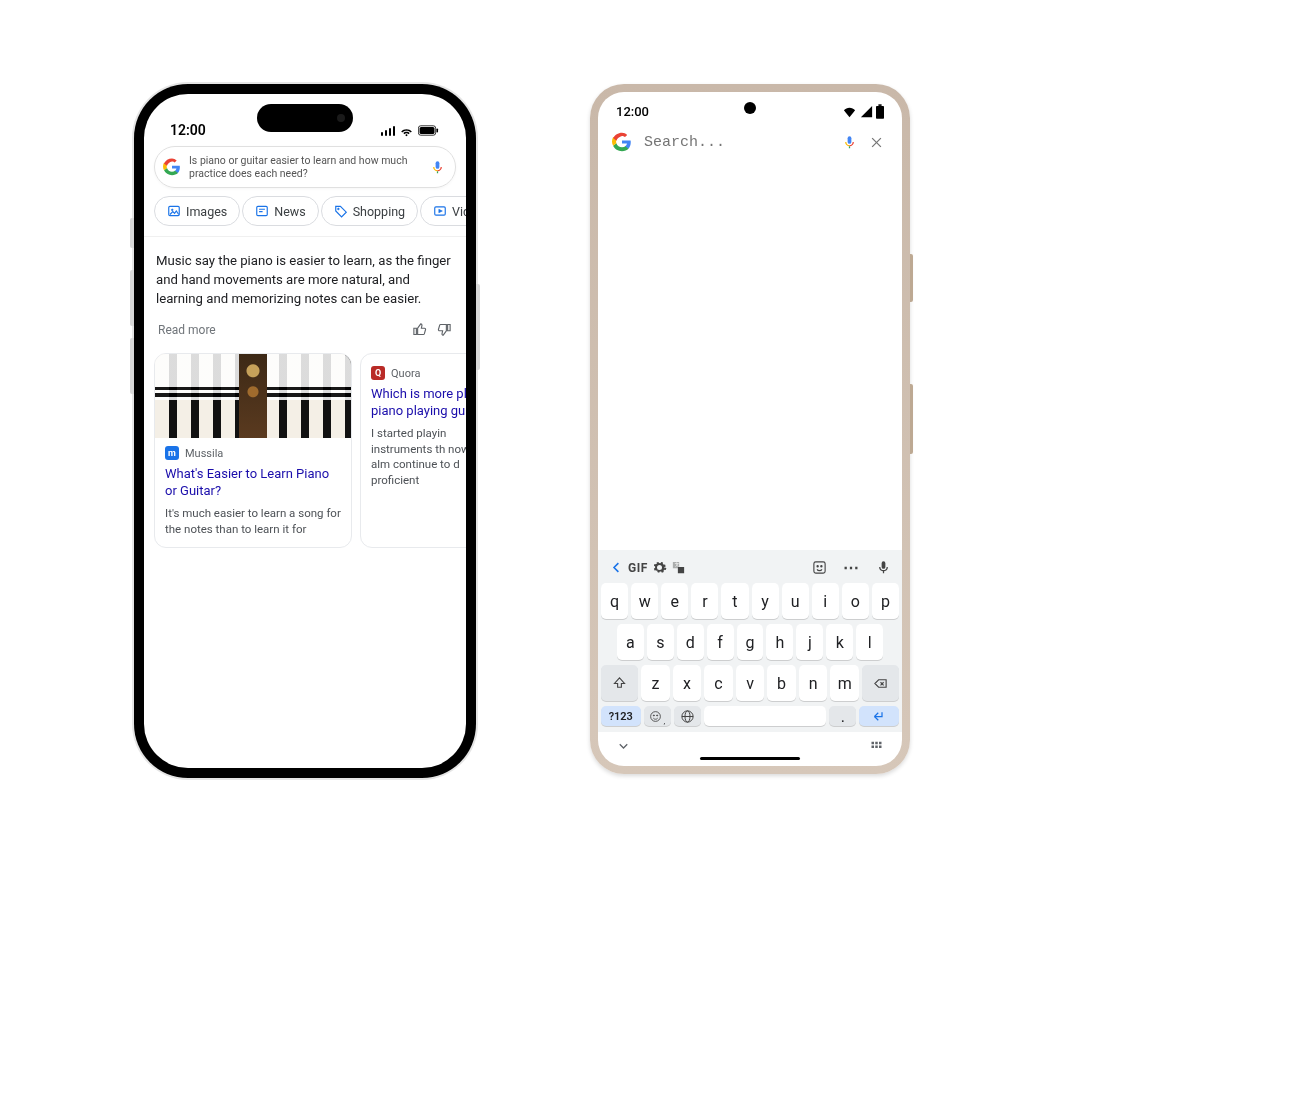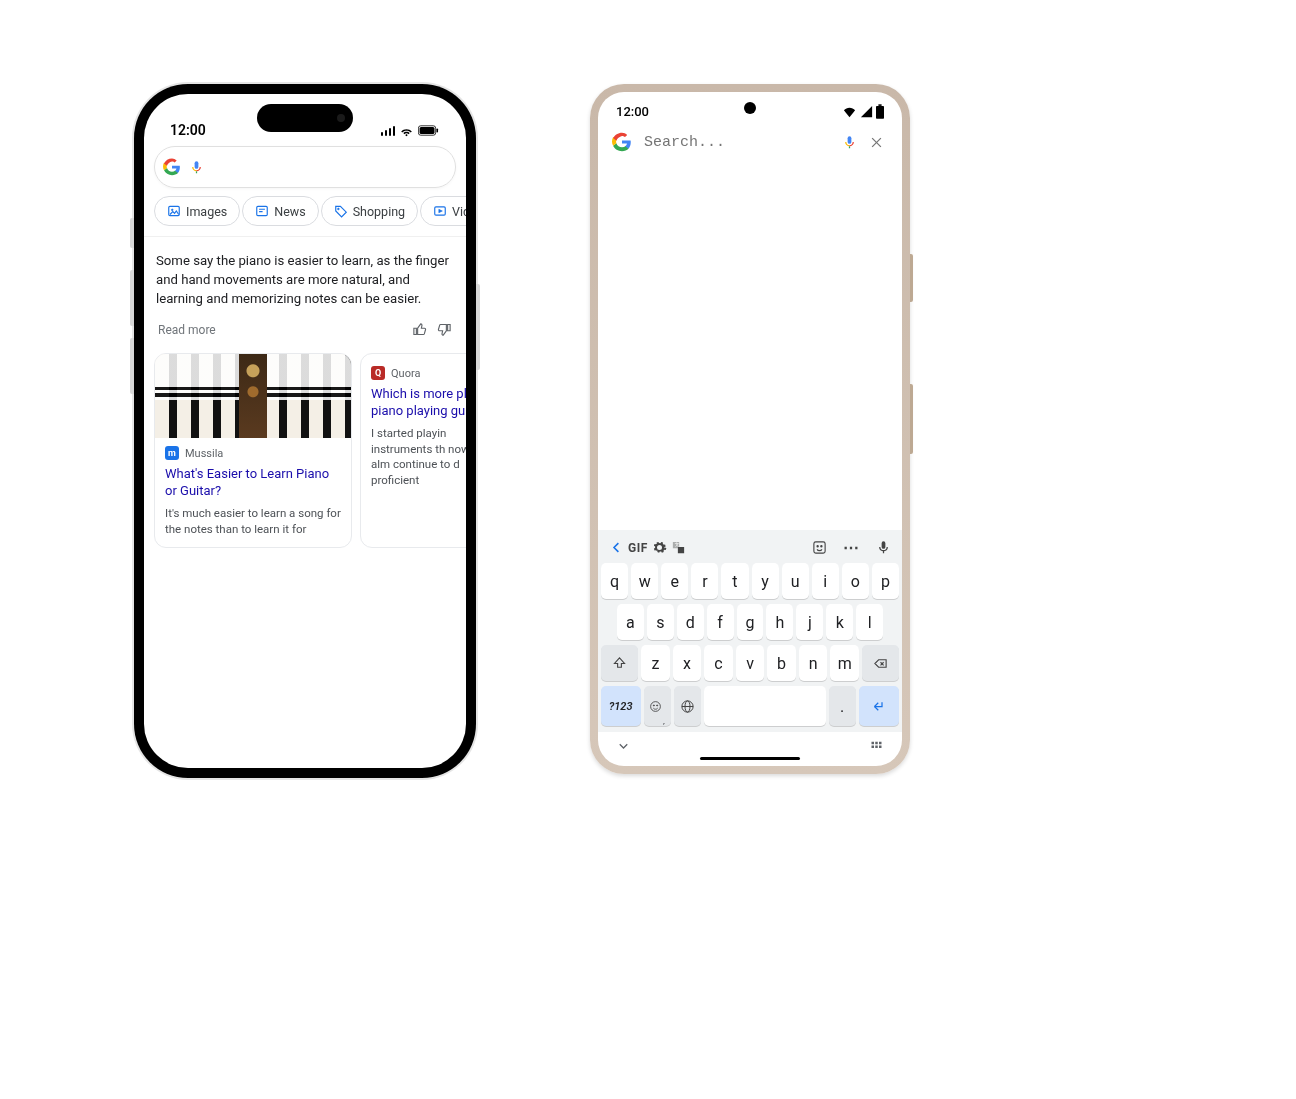--- a/index.html
+++ b/index.html
@@ -267,21 +267,21 @@
   .kbd-r3 .kkey { flex:1; }
   .kkey.mod { background:#e4e7ea; }
   .kkey.accent { background:#d2e3fc; }
   .kkey-space { flex:4; }
 
   .kbd-bottom {
     display:flex;
     gap:3px;
     margin-bottom:2px;
   }
-  .kbd-bottom .kkey { height:40px;font-style:italic; }
+  .kbd-bottom .kkey { height:20px; }
   .sym { font-size:11px; font-weight:600; }
 
   .navbar {
     display:flex;
     justify-content:space-between;
     align-items:center;
     padding:6px 18px 2px 18px;
     color:#5f6368;
   }
   .home-ind{
@@ -330,20 +330,21 @@
 
     <div class="search-bar">
       <span class="g-logo">
         <svg viewBox="0 0 48 48">
             <path fill="#4285F4" d="M45 24.5c0-1.6-.1-2.8-.4-4H24v7.3h11.8c-.2 2-1.5 5-5 7l7.7 6C43 37 45 31.3 45 24.5z"></path>
             <path fill="#34A853" d="M24 46c6.5 0 11.9-2.1 15.8-5.8l-7.7-6c-2 1.4-4.8 2.4-8.1 2.4-6.2 0-11.5-4.1-13.4-9.8l-7.9 6.1C6.6 40.6 14.6 46 24 46z"></path>
             <path fill="#FBBC05" d="M10.6 26.8C10.1 25.4 9.8 24 9.8 22.5s.3-2.9.8-4.3l-7.9-6.1C1 15.6 0 19 0 22.5s1 6.9 2.7 10.4l7.9-6.1z"></path>
             <path fill="#EA4335" d="M24 9.3c3.5 0 5.9 1.5 7.2 2.8l5.3-5.2C33 3.5 28.5 1.5 24 1.5 14.6 1.5 6.6 6.9 2.7 14.6l7.9 6.1c1.9-5.7 7.2-9.8 13.4-11.4z"></path>
           </svg>
       </span>
+      <span class="search-query">Is piano or guitar easier to learn and how much practice does each need?</span>
       <svg class="ico" viewBox="0 0 24 24">
           <path fill="#4285F4" d="M12 14a3 3 0 0 0 3-3V5a3 3 0 1 0-6 0v6a3 3 0 0 0 3 3z"></path>
           <path fill="#34A853" d="M11 21h2v-3h-2z"></path>
           <path fill="#FBBC05" d="M7 11a5 5 0 0 0 5 5v2a7 7 0 0 1-7-7h2z"></path>
           <path fill="#EA4335" d="M17 11h2a7 7 0 0 1-7 7v-2a5 5 0 0 0 5-5z"></path>
         </svg>
     </div>
 
     <div class="chips">
       <div class="chip">
@@ -372,21 +373,21 @@
       <div class="chip">
         <svg viewBox="0 0 24 24">
             <rect x="3" y="5" width="18" height="14" rx="2" fill="none" stroke="#1a73e8" stroke-width="2"></rect>
             <path d="M10 9l6 3-6 3z" fill="#1a73e8"></path>
           </svg>
         <span>Vide</span>
       </div>
     </div>
 
     <div class="answer">
-      <p>Some say the piano is easier to learn, as the finger and hand movements are more natural, and learning and memorizing notes can be easier.</p>
+      <p>Music say the piano is easier to learn, as the finger and hand movements are more natural, and learning and memorizing notes can be easier.</p>
     </div>
 
     <div class="feedback-row">
       <span class="readmore">Read more</span>
       <div class="thumbs">
         <svg class="ico" viewBox="0 0 24 24" fill="none" stroke="#5f6368" stroke-width="1.8">
             <path d="M7 10v10H3V10h4zm2 10V10l5-7c1 0 2 1 2 2l-1 5h5c1 0 2 1 1.7 2l-2 7c-.2.6-.8 1-1.4 1H9z"></path>
           </svg>
         <svg class="ico" viewBox="0 0 24 24" fill="none" stroke="#5f6368" stroke-width="1.8">
             <path d="M17 14V4h4v10h-4zm-2-10v10l-5 7c-1 0-2-1-2-2l1-5H4c-1 0-2-1-1.7-2l2-7c.2-.6.8-1 1.4-1H15z"></path>

